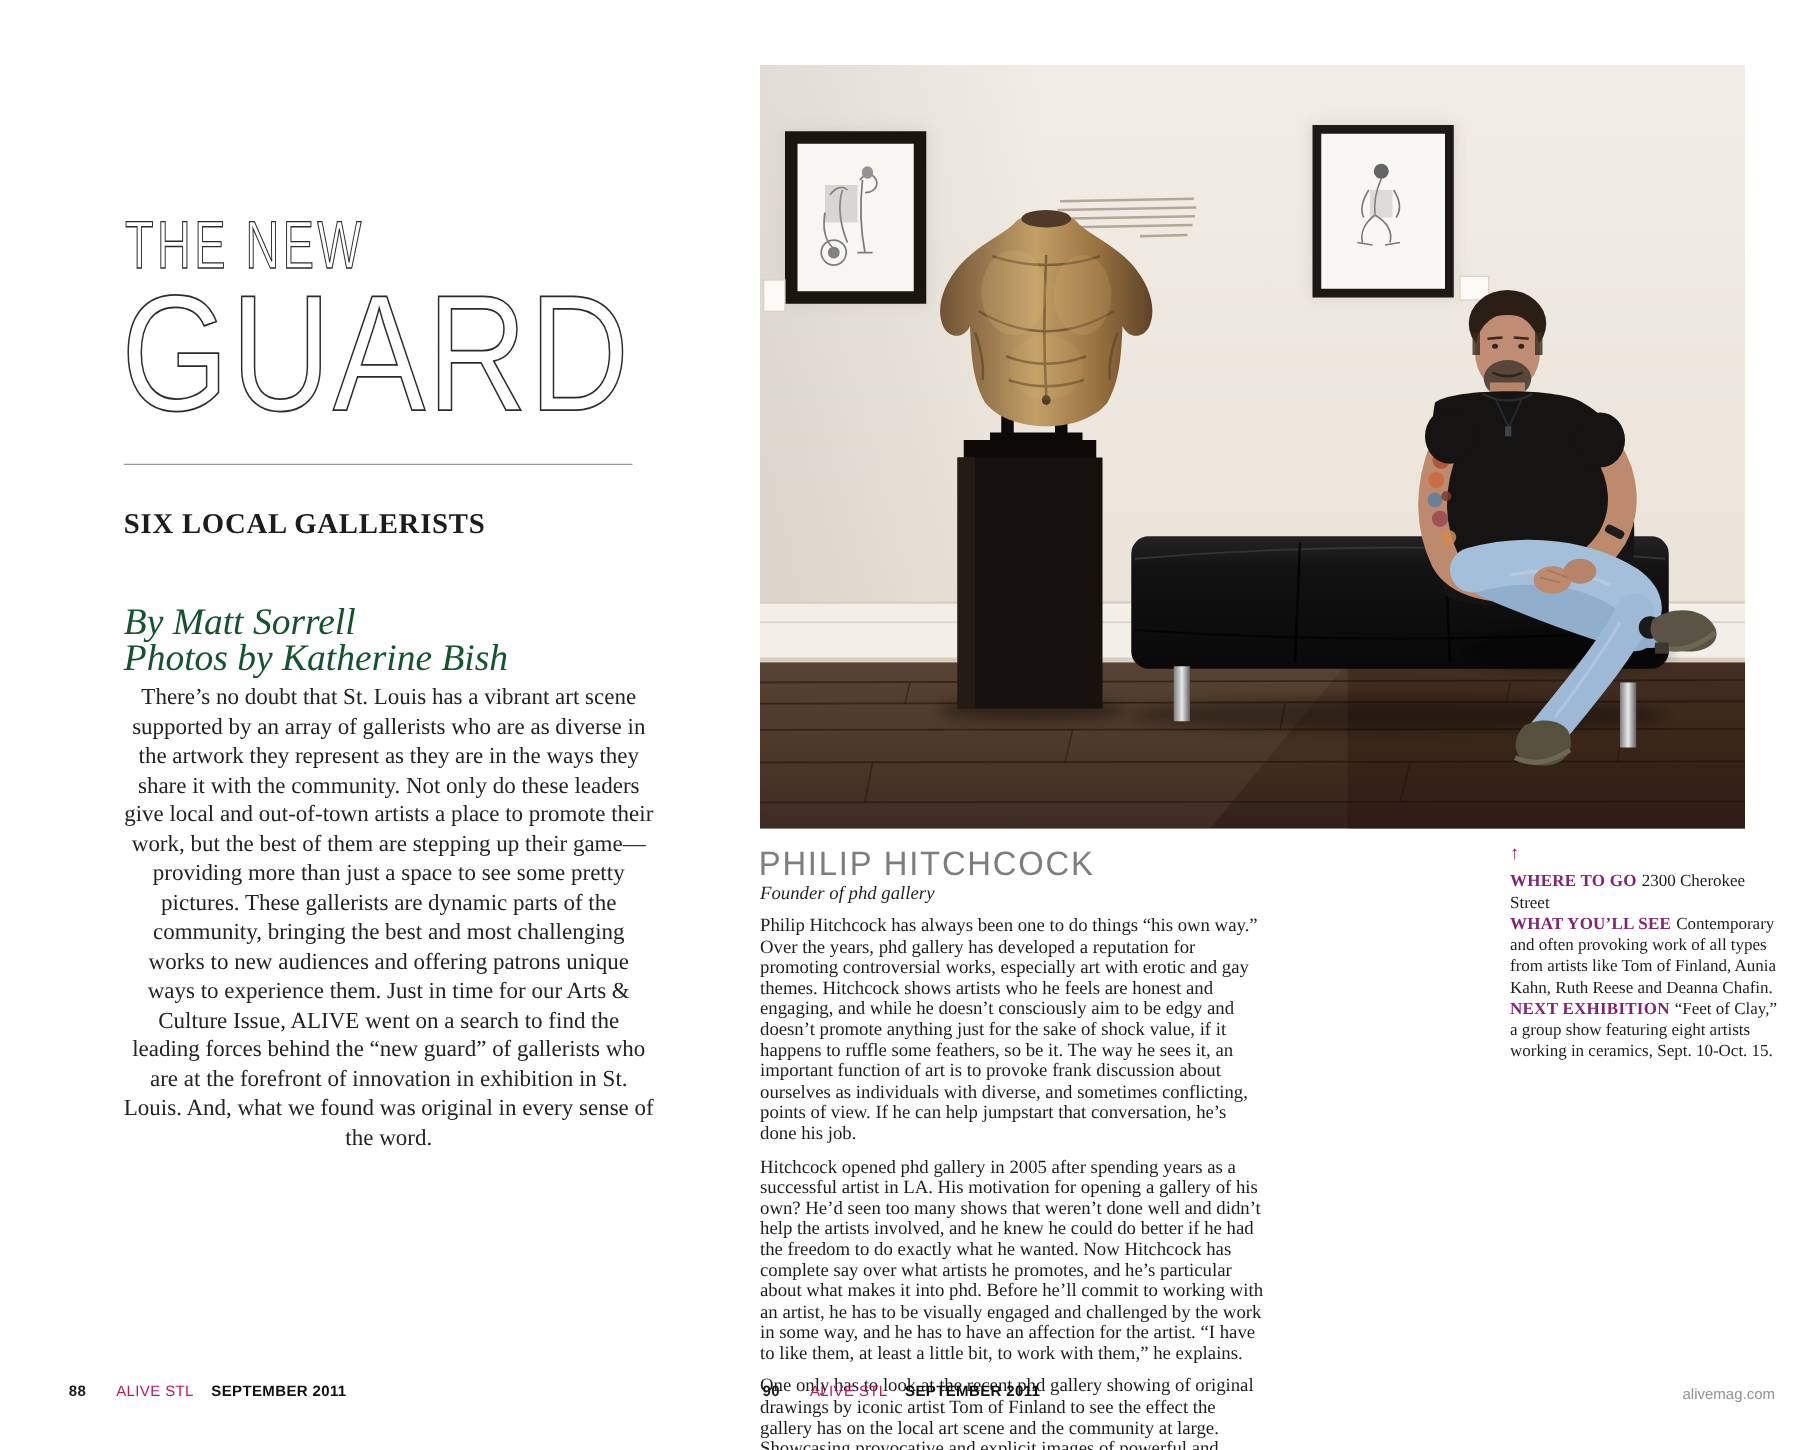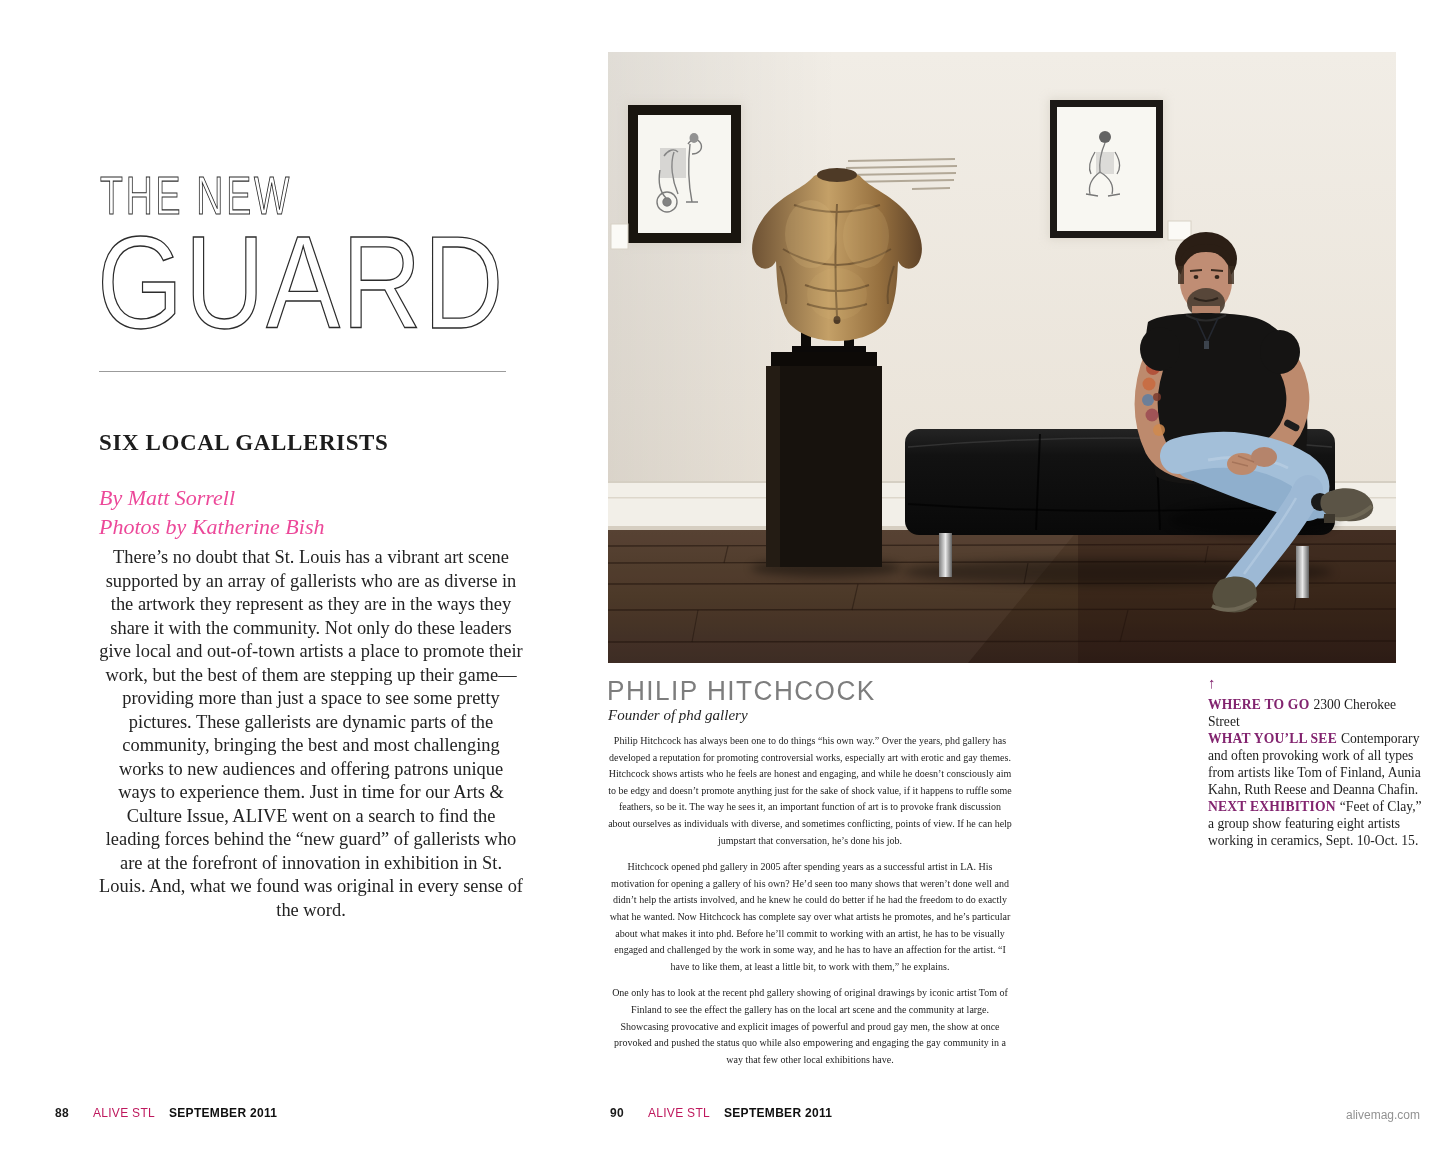--- a/index.html
+++ b/index.html
@@ -12,27 +12,27 @@
   .abs{position:absolute;}
 
   
   .title-svg{left:92px;top:148px;}
   .title-svg text{
     font-family:"Liberation Sans", sans-serif;
     fill:none;stroke:#2c2c2c;
   }
   .rule{left:99px;top:371px;width:407px;height:0;border-top:1px solid #9b9b9b;}
   .deck{
-    left:99px;top:428px;width:430px;
+    left:99px;top:404px;width:430px;
     font-size:23px;line-height:30px;font-weight:700;
     letter-spacing:0.6px;color:#1d1d1d;
   }
   .byline{
     left:99px;top:483px;width:430px;
-    font-style:italic;font-size:22px;line-height:29px;color:#ec4899;
+    font-style:italic;font-size:30px;line-height:29px;color:#14532d;
   }
   .intro{
     left:99px;top:546px;width:424px;margin:0;
     font-size:18.4px;line-height:23.5px;color:#232323;
     text-align:center;
   }
 
   
   .photo{left:608px;top:52px;}
 
@@ -43,21 +43,21 @@
     font-size:27px;font-weight:400;letter-spacing:1.5px;color:#7d7d7d;
     transform:scaleX(.97);transform-origin:left top;
   }
   .g-role{
     left:608px;top:707px;width:420px;
     font-style:italic;font-size:15px;color:#1f1f1f;
   }
   .g-col{left:608px;top:733px;width:404px;}
   .g-col p{
     margin:0 0 10px 0;
-    font-size:10px;line-height:16.6px;color:#1d1d1d;text-align:center;
+    font-size:15px;line-height:16.6px;color:#1d1d1d;
   }
 
   
   .sidebar{left:1208px;top:676px;width:214px;}
   .sb-arrow{
     color:#82246f;font-family:"Liberation Sans", sans-serif;
     font-size:15px;font-weight:700;line-height:14px;margin-bottom:6px;
   }
   .sidebar p{margin:0;font-size:13.6px;line-height:17px;color:#1d1d1d;}
   .sidebar .lbl{color:#82246f;font-weight:700;letter-spacing:.2px;margin-right:4px;}

